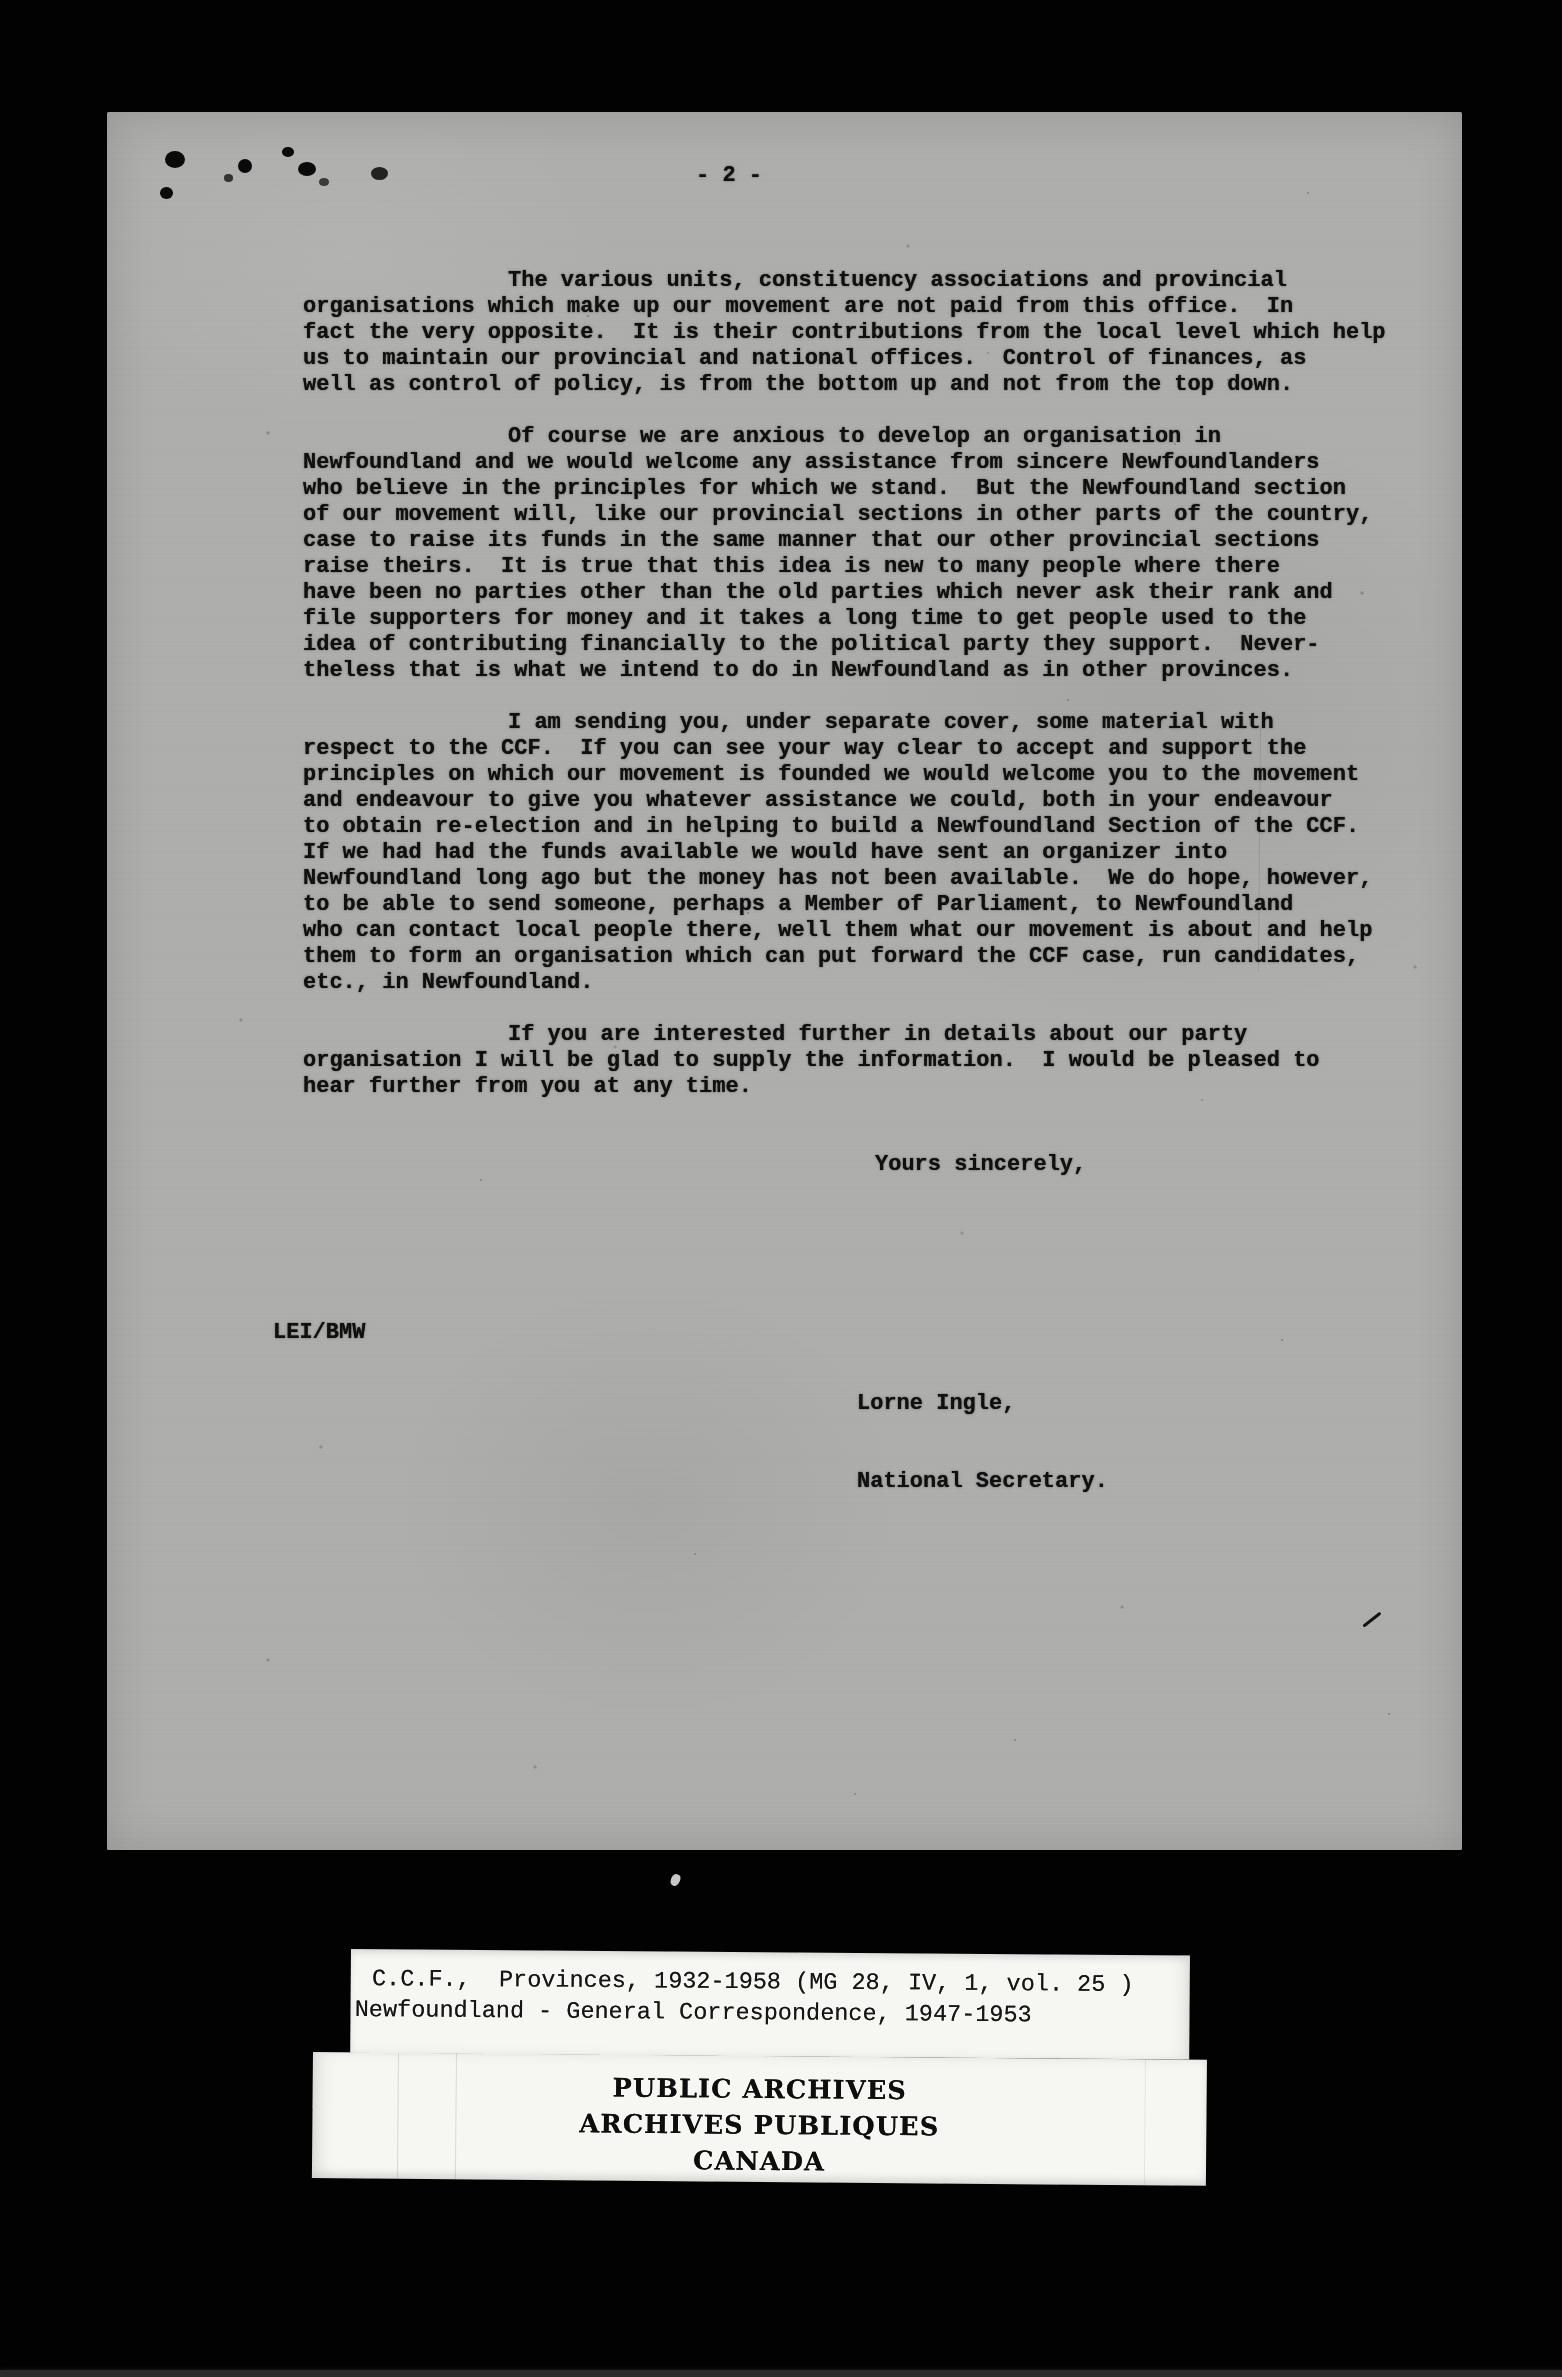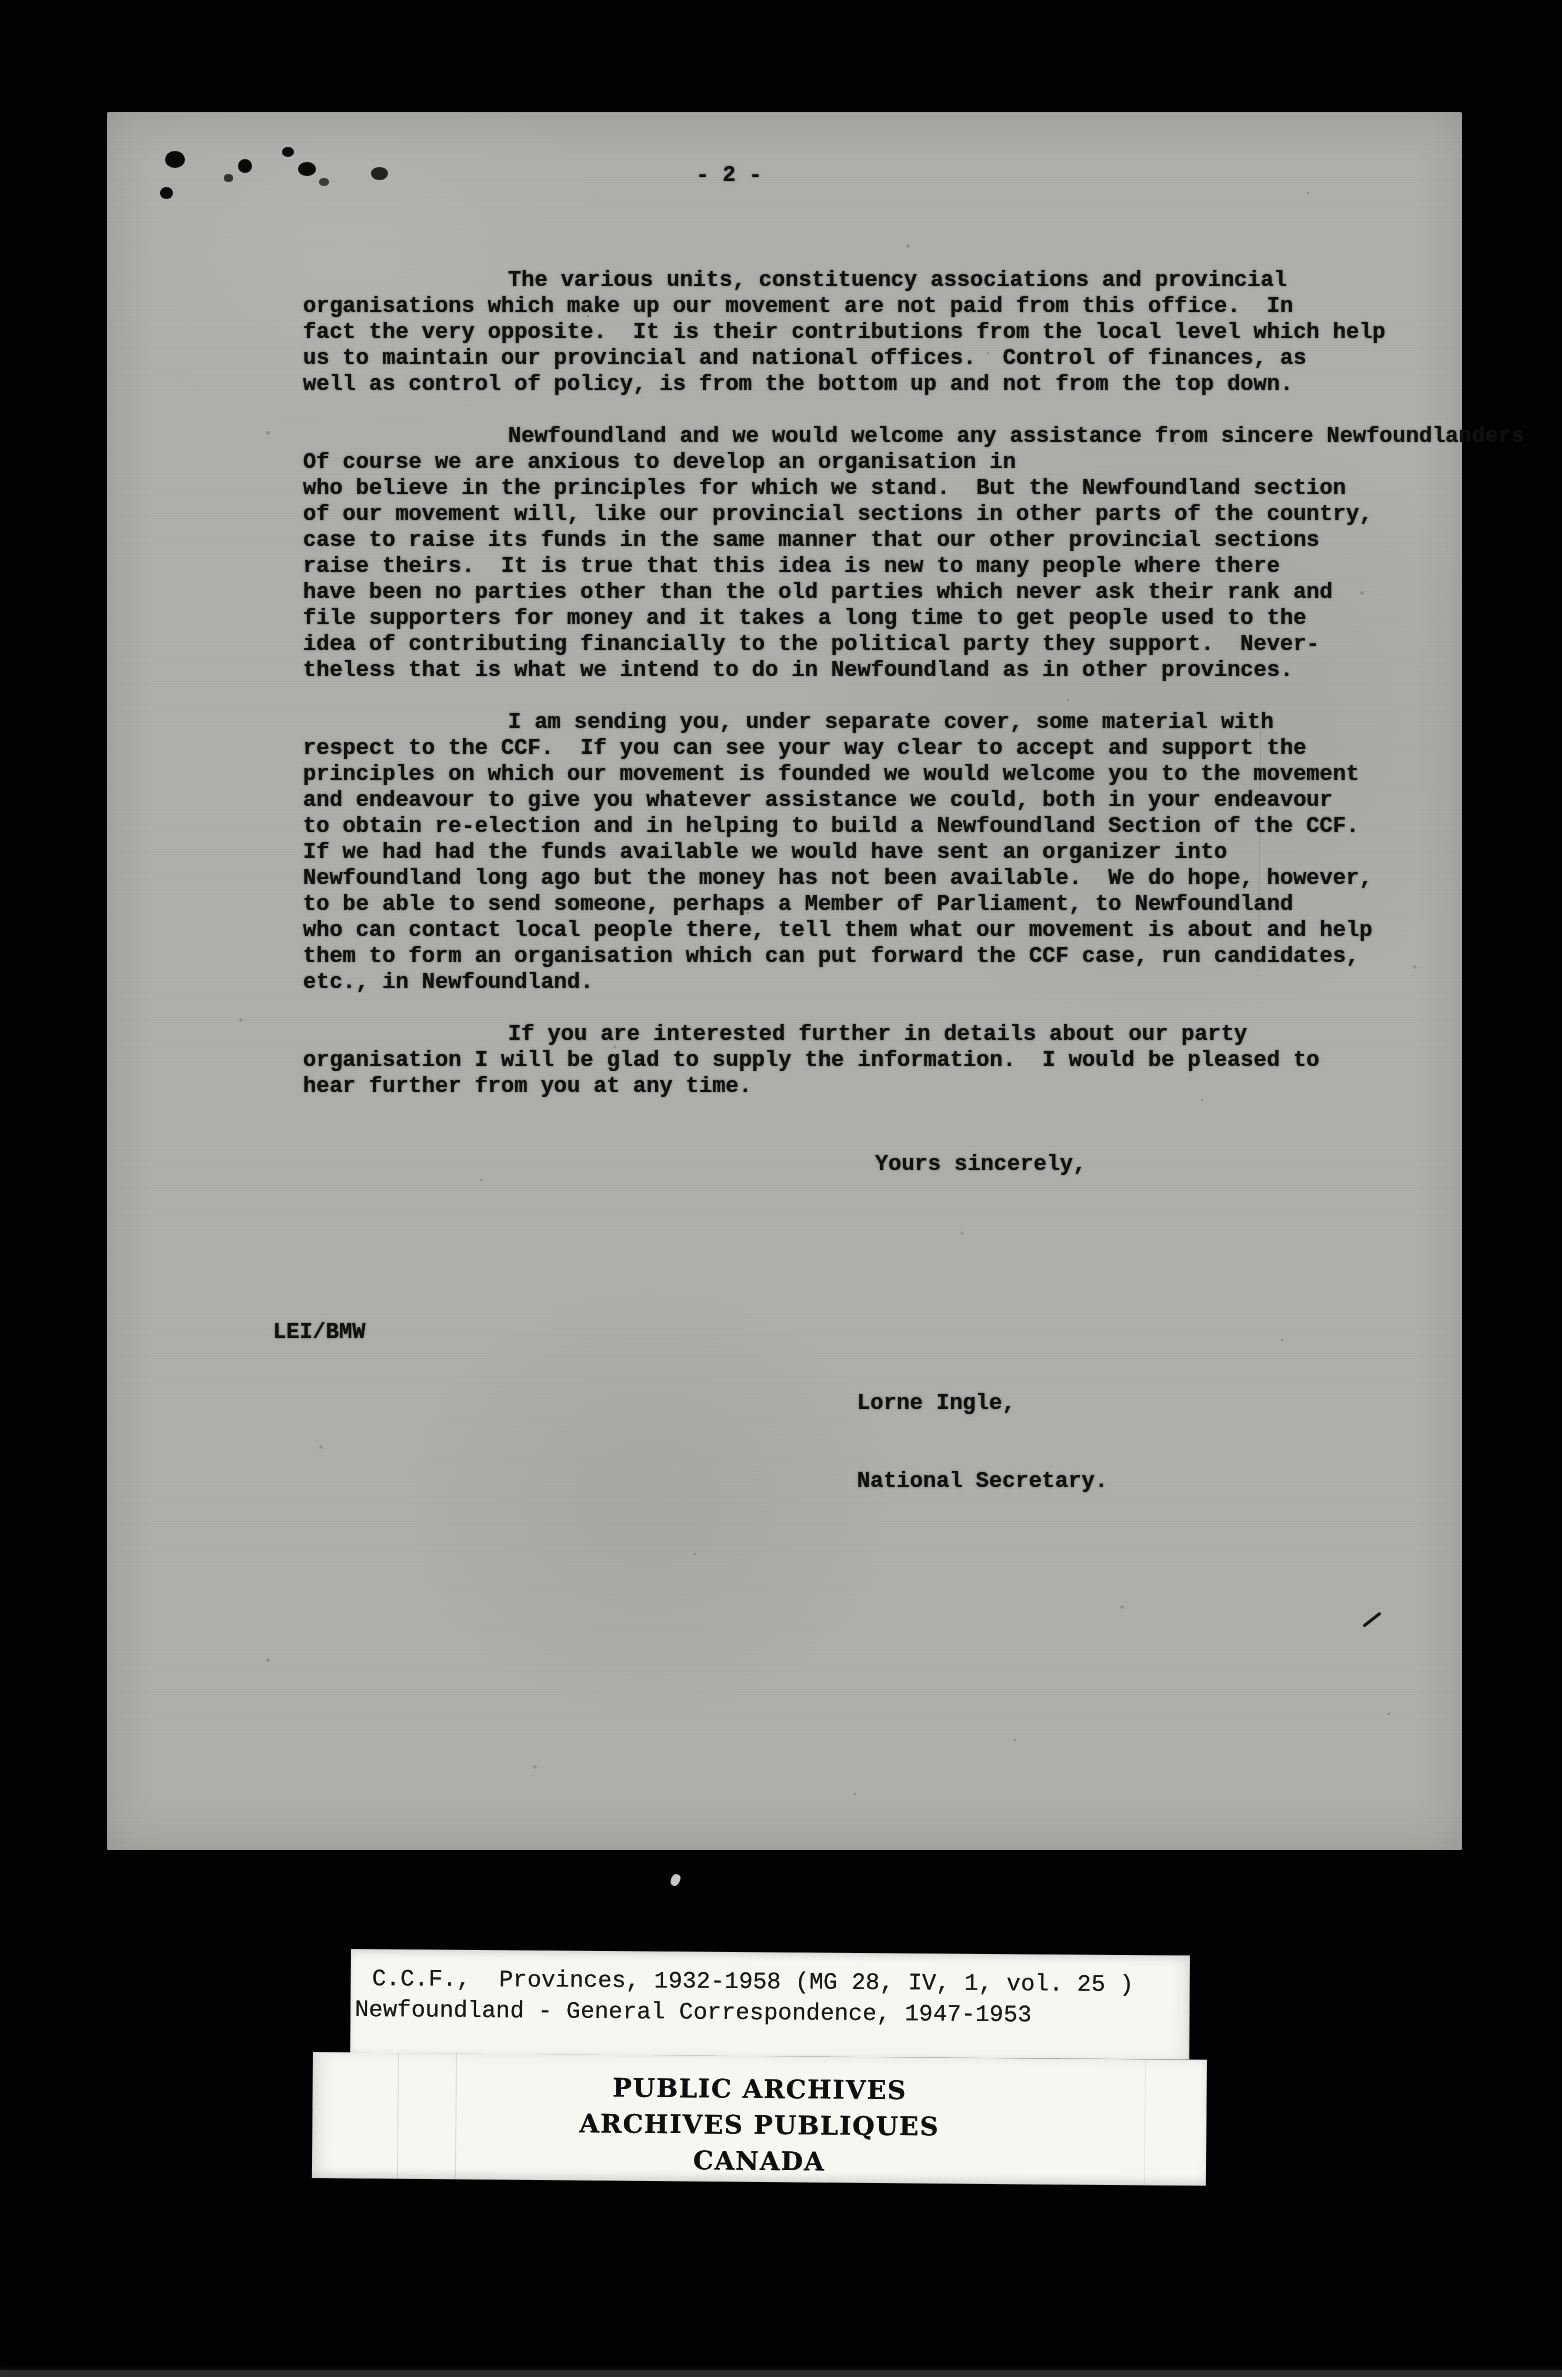--- a/index.html
+++ b/index.html
@@ -115,41 +115,41 @@
 
     <div class="letterbody ink">
       <div class="para">
         <div class="line">The various units, constituency associations and provincial</div>
         <div class="line">organisations which make up our movement are not paid from this office.  In</div>
         <div class="line">fact the very opposite.  It is their contributions from the local level which help</div>
         <div class="line">us to maintain our provincial and national offices.  Control of finances, as</div>
         <div class="line">well as control of policy, is from the bottom up and not from the top down.</div>
       </div>
       <div class="para">
+        <div class="line">Of course we are anxious to develop an organisation in</div>
         <div class="line">Newfoundland and we would welcome any assistance from sincere Newfoundlanders</div>
-        <div class="line">Of course we are anxious to develop an organisation in</div>
         <div class="line">who believe in the principles for which we stand.  But the Newfoundland section</div>
         <div class="line">of our movement will, like our provincial sections in other parts of the country,</div>
         <div class="line">case to raise its funds in the same manner that our other provincial sections</div>
         <div class="line">raise theirs.  It is true that this idea is new to many people where there</div>
         <div class="line">have been no parties other than the old parties which never ask their rank and</div>
         <div class="line">file supporters for money and it takes a long time to get people used to the</div>
         <div class="line">idea of contributing financially to the political party they support.  Never-</div>
         <div class="line">theless that is what we intend to do in Newfoundland as in other provinces.</div>
       </div>
       <div class="para">
         <div class="line">I am sending you, under separate cover, some material with</div>
         <div class="line">respect to the CCF.  If you can see your way clear to accept and support the</div>
         <div class="line">principles on which our movement is founded we would welcome you to the movement</div>
         <div class="line">and endeavour to give you whatever assistance we could, both in your endeavour</div>
         <div class="line">to obtain re-election and in helping to build a Newfoundland Section of the CCF.</div>
         <div class="line">If we had had the funds available we would have sent an organizer into</div>
         <div class="line">Newfoundland long ago but the money has not been available.  We do hope, however,</div>
         <div class="line">to be able to send someone, perhaps a Member of Parliament, to Newfoundland</div>
-        <div class="line">who can contact local people there, tell them what our movement is about and help</div>
+        <div class="line">who can contact local people there, well them what our movement is about and help</div>
         <div class="line">them to form an organisation which can put forward the CCF case, run candidates,</div>
         <div class="line">etc., in Newfoundland.</div>
       </div>
       <div class="para">
         <div class="line">If you are interested further in details about our party</div>
         <div class="line">organisation I will be glad to supply the information.  I would be pleased to</div>
         <div class="line">hear further from you at any time.</div>
       </div>
     </div>
 

